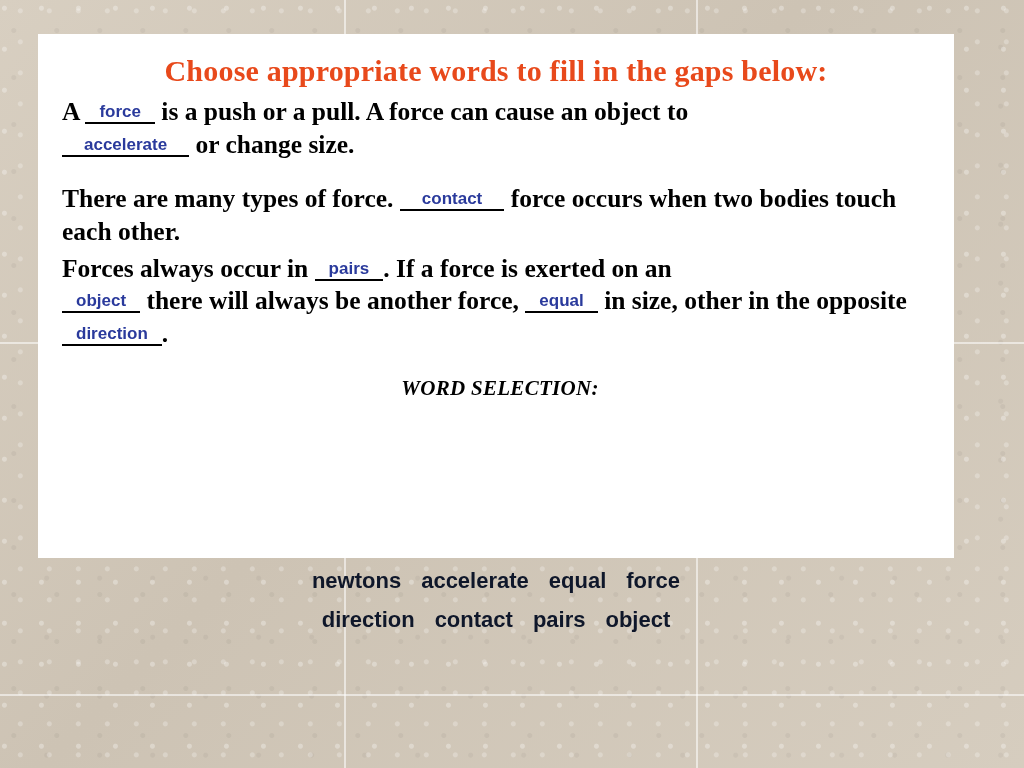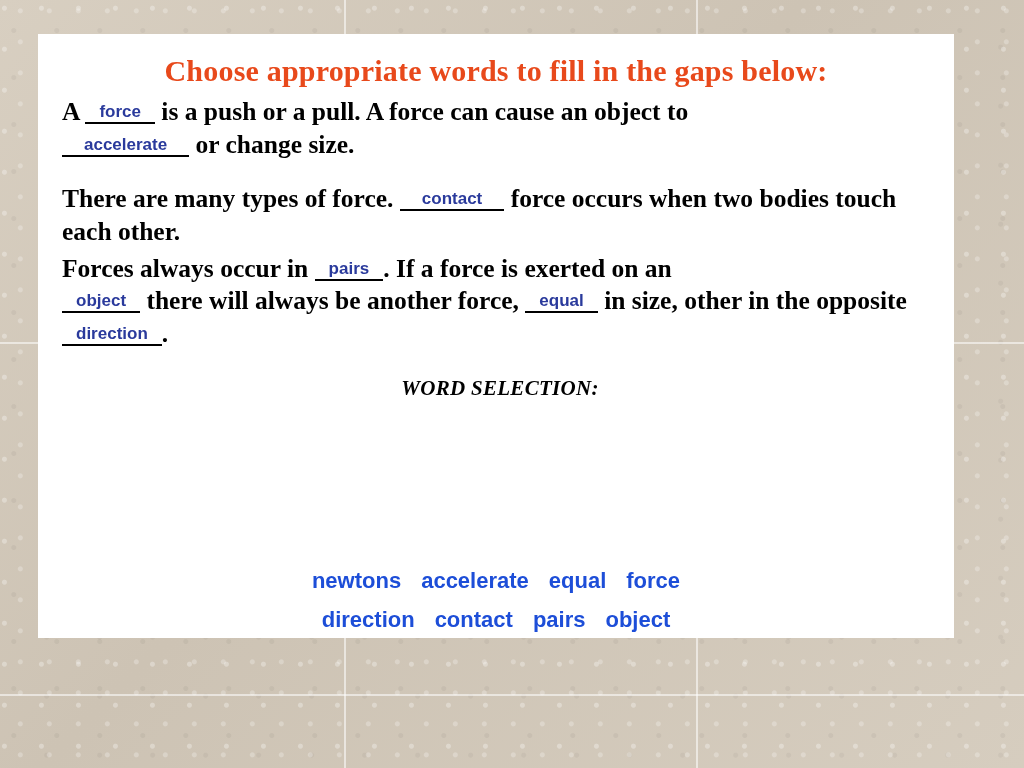--- a/index.html
+++ b/index.html
@@ -40,21 +40,21 @@
       -8px 0,
       0 -10px,
       0 0, 0 0, 0 0, 0 0, 0 0;
   }
 
   #content-card {
     position: absolute;
     left: 38px;
     top: 34px;
     width: 916px;
-    height: 604px;
+    height: 524px;
     background: #ffffff;
     box-sizing: border-box;
   }
 
   #title {
     color: #e8491b;
     font-family: "Liberation Serif", serif;
     font-weight: bold;
     font-size: 30px;
     text-align: center;
@@ -108,21 +108,21 @@
 
   #word-bank {
     position: absolute;
     left: 38px;
     top: 562px;
     width: 916px;
     text-align: center;
     font-family: "Liberation Sans", sans-serif;
     font-weight: bold;
     font-size: 22px;
-    color: #1d4ed8;
+    color: #0f172a;
     line-height: 1.75;
   }
   .bank-row { display: block; }
   .bank-word { display: inline-block; margin: 0 10px; }
 </style>
 </head>
 <body>
 
 <div id="slide-background"></div>
 

